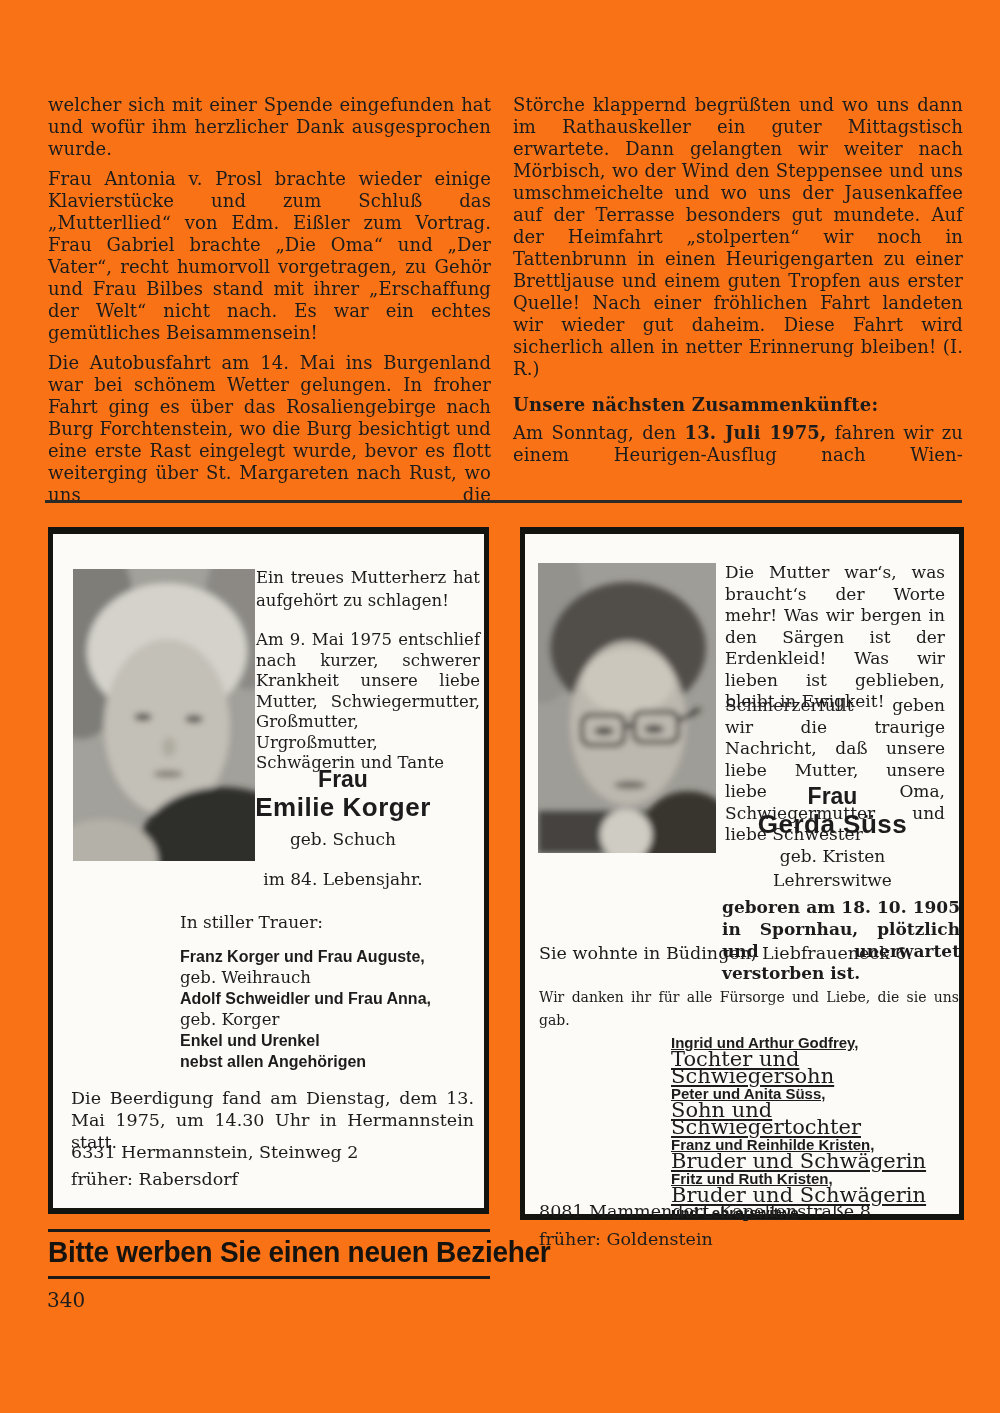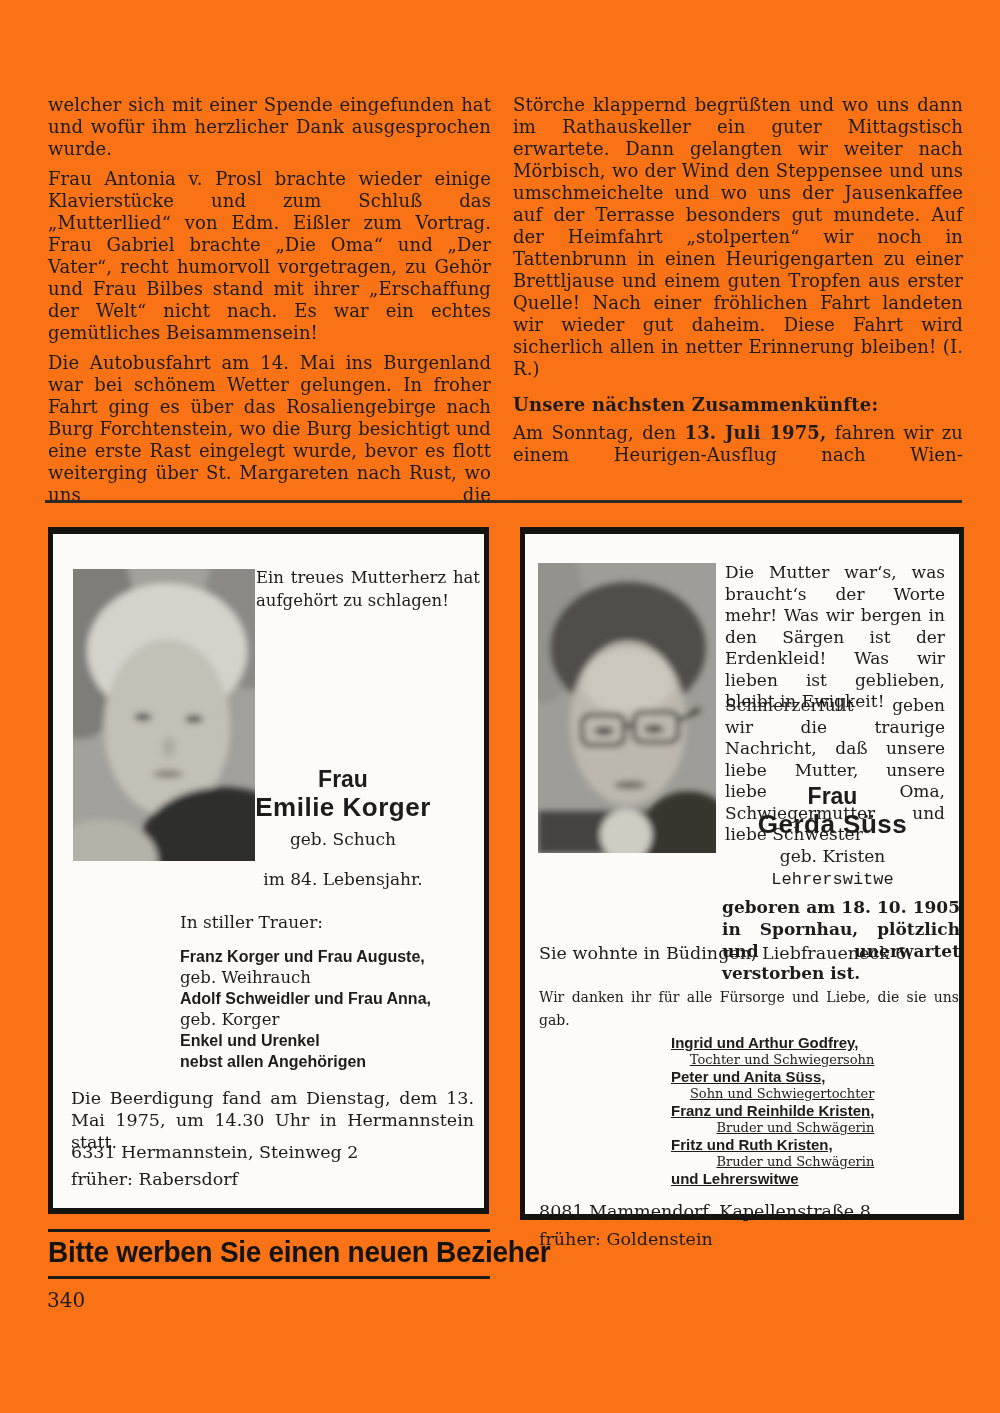--- a/index.html
+++ b/index.html
@@ -36,33 +36,33 @@
   .obit-left  .ann   { left:203px; top:96px;  width:224px; font-size:16.5px; line-height:20.5px; }
   .obit-right .verse { left:200px; top:28px;  width:220px; font-size:17px;   line-height:21.5px; }
   .obit-right .ann   { left:200px; top:161px; width:220px; font-size:17px;   line-height:21.5px; }
 
   .name-block { position:absolute; text-align:center; }
   .obit-left  .name-block { left:140px; top:232px; width:300px; }
   .obit-right .name-block { left:165px; top:249px; width:285px; }
   .name-title { font-family:"Liberation Sans", sans-serif; font-weight:bold; font-size:23px; line-height:26px; }
   .name-main  { font-family:"Liberation Sans", sans-serif; font-weight:bold; font-size:26px; line-height:30px; letter-spacing:.5px; }
   .nee  { font-size:17px; line-height:24px; margin-top:5px; }
-  .occ  { font-size:17px; line-height:24px;font-family:Liberation Mono, monospace; }
+  .occ  { font-size:17px; line-height:24px; }
   .age  { font-size:17px; margin-top:18px; }
 
   .trauer-label { position:absolute; left:127px; top:378px; font-size:17px; }
   .mourners { position:absolute; }
   .obit-left  .mourners { left:127px; top:412px; }
   .obit-left  .mourners div { line-height:21px; }
   .obit-right .mourners { left:146px; top:500px;text-decoration:underline; }
   .obit-right .mourners div { line-height:17px; }
   .mb { font-family:"Liberation Sans", sans-serif; font-weight:bold; font-size:16px; }
   .obit-right .mb { font-size:15px; }
   .mn { font-size:16.5px; }
-  .obit-right .mn { font-size:13px;text-align:right; }
+  .obit-right .mn { font-size:21px; }
 
   .funeral { position:absolute; left:18px; top:553px; width:403px; text-align:justify; font-size:17.5px; line-height:22px; }
   .addr { position:absolute; font-size:17.5px; }
   .obit-left .addr1 { left:18px; top:608px; }
   .obit-left .addr2 { left:18px; top:635px; }
 
   .birth { position:absolute; left:197px; top:362px; width:238px; text-align:justify; font-size:17px; line-height:22px;font-weight:bold; }
   .residence { position:absolute; left:14px; top:409px; font-size:17.5px; }
   .thanks { position:absolute; left:14px; top:452px; width:420px; text-align:justify; font-size:14px; line-height:23px; }
   .obit-right .addr1 { left:14px; top:667px; }
@@ -116,20 +116,21 @@
           <ellipse cx="121" cy="150" rx="9" ry="4" fill="#5b5952"></ellipse>
           <ellipse cx="95" cy="205" rx="15" ry="4" fill="#87837a"></ellipse>
           <ellipse cx="96" cy="178" rx="7" ry="10" fill="#aeaba1"></ellipse>
           <ellipse cx="150" cy="280" rx="85" ry="62" fill="#2f2d2a"></ellipse>
           <ellipse cx="30" cy="292" rx="55" ry="42" fill="#b4b1a8"></ellipse>
         </g>
       </svg>
     </div>
 
     <div class="verse">Ein treues Mutterherz hat aufgehört zu schlagen!</div>
+    <div class="ann">Am 9. Mai 1975 entschlief nach kurzer, schwerer Krankheit unsere liebe Mutter, Schwiegermutter, Großmutter, Urgroßmutter, Schwägerin und Tante</div>
 
     <div class="name-block">
       <div class="name-title">Frau</div>
       <div class="name-main">Emilie Korger</div>
       <div class="nee">geb. Schuch</div>
       <div class="age">im 84. Lebensjahr.</div>
     </div>
 
     <div class="trauer-label">In stiller Trauer:</div>
 

